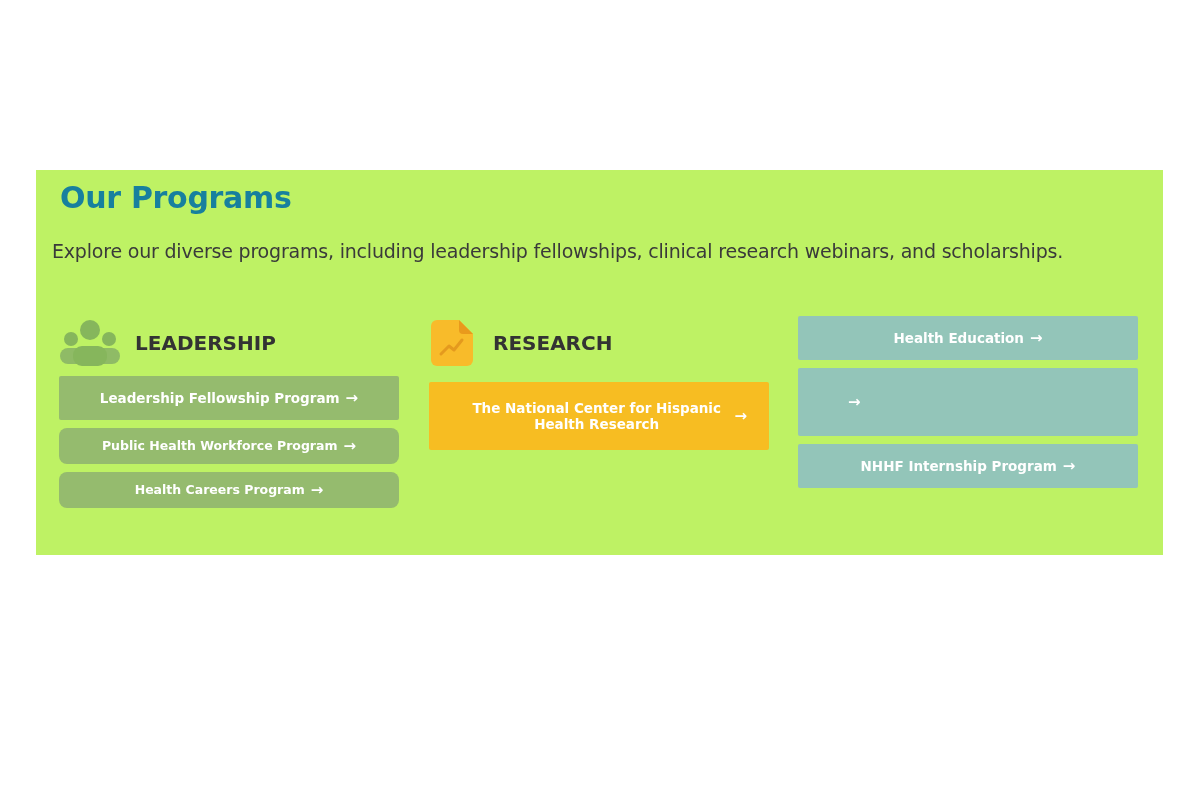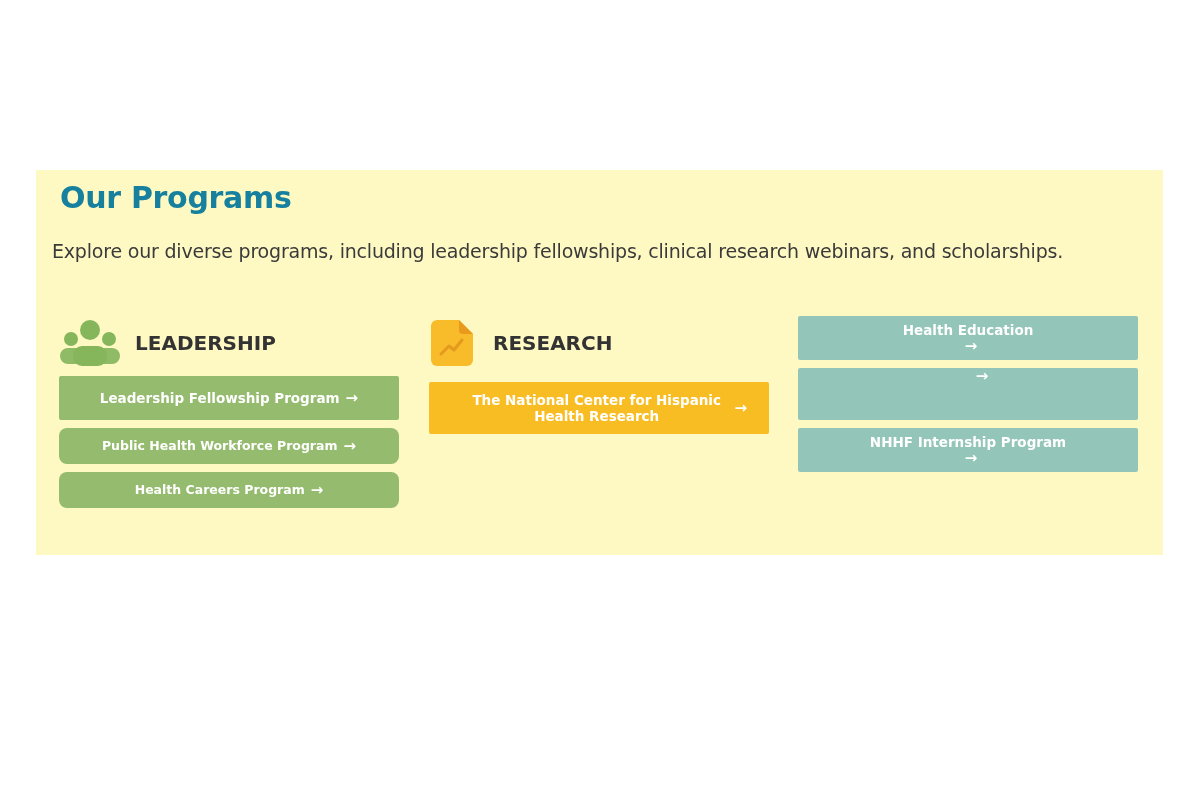--- a/index.html
+++ b/index.html
@@ -1,39 +1,39 @@
 <!DOCTYPE html>
 <html><head>
 <meta charset="utf-8">
 <style>
   html, body { margin:0; padding:0; background:#ffffff; }
   body { width:1200px; height:800px; position:relative; overflow:hidden; font-family:"DejaVu Sans", sans-serif; }
-  .panel { position:absolute; left:36px; top:170px; width:1127px; height:385px; background:#fef9c3; }
+  .panel { position:absolute; left:36px; top:170px; width:1127px; height:385px; background:#bef264; }
   .title { position:absolute; left:24px; top:10px; margin:0; font-size:30px; font-weight:bold; color:#17809e; letter-spacing:-0.3px; }
   .intro { position:absolute; left:16px; top:70px; margin:0; font-size:19px; color:#3a3a3a; letter-spacing:-0.2px; }
   .col { position:absolute; top:146px; width:340px; }
   .col.lead { left:23px; }
   .col.res { left:393px; }
   .col.edu { left:762px; }
   .col-head { display:flex; align-items:center; height:54px; margin-bottom:10px; }
   .col-head .ico { width:64px; height:54px; display:flex; align-items:center; justify-content:flex-start; }
   .col-head h3 { margin:0; font-size:20px; font-weight:bold; color:#333333; }
   .col.lead .col-head h3 { margin-left:12px; }
   .col.res .col-head h3 { margin-left:4px; }
   .col.edu .col-head h3 { margin-left:0px; }
   .btn { display:flex; align-items:center; justify-content:center; width:340px; box-sizing:border-box; border-radius:2px; color:#ffffff; font-weight:bold; font-size:13.5px; cursor:pointer; margin-bottom:8px; text-align:center; padding:0 20px; line-height:16px; }
   .btn .arrow { margin-left:6px; font-size:15px; }
   .btn.two { justify-content:space-between; padding:0 22px 0 40px; }
   .btn.two .arrow { margin-left:10px; }
   .green { background:#95bb6e; }
   .yellow { background:#f7bd22; }
-  .teal { background:#93c5b9;flex-direction:column; }
+  .teal { background:#93c5b9; }
   .h38 { height:44px; }
   .h36 { height:36px;border-radius:8px; }
-  .h54 { height:52px; }
+  .h54 { height:68px; }
   .col.lead .col-head { margin-bottom:6px; }
   .col.res .col-head { margin-bottom:12px; }
   .col.edu .col-head { margin-bottom:12px; }
 </style>
 </head>
 <body>
 
 <section class="panel">
   <h2 class="title">Our Programs</h2>
   <p class="intro">Explore our diverse programs, including leadership fellowships, clinical research webinars, and scholarships.</p>

